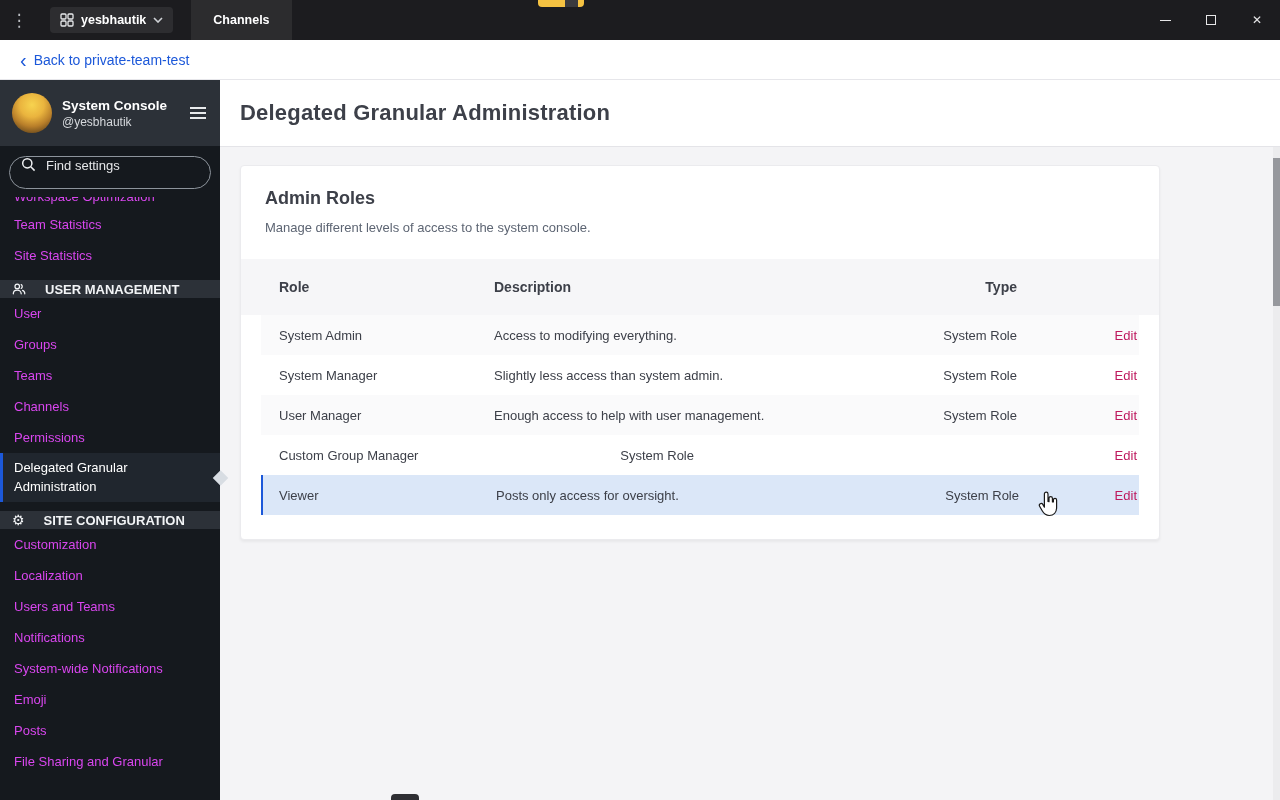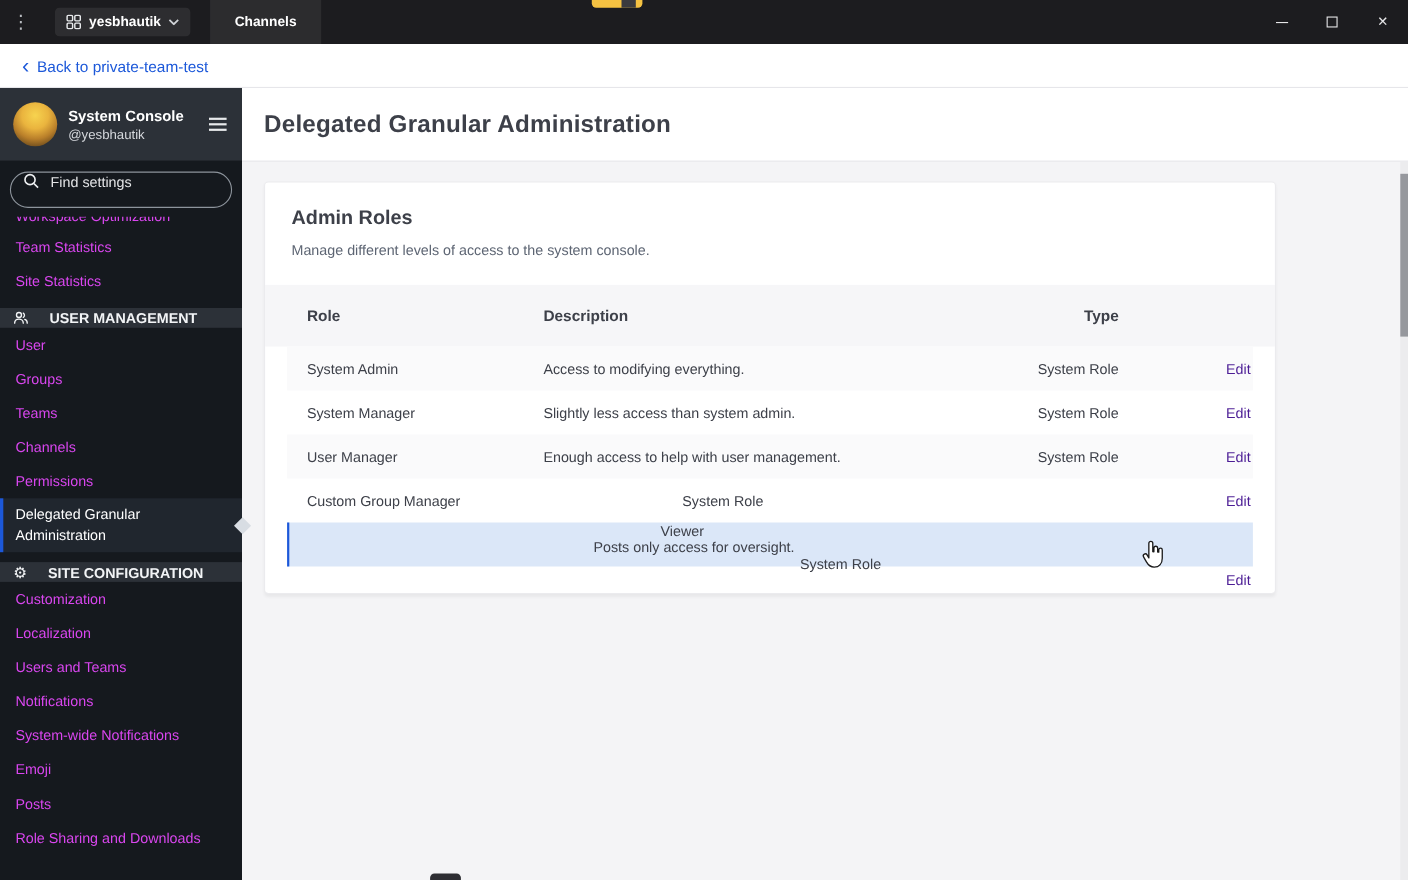--- a/index.html
+++ b/index.html
@@ -62,27 +62,27 @@
 
   .card { width:920px; background:#fff; border:1px solid #ebebee; border-radius:4px; box-shadow:0 2px 3px rgba(0,0,0,.05); padding-bottom:24px; }
   .card-head { padding:22px 24px 24px; }
   .card-title { font-size:18px; font-weight:600; color:#3d4049; margin:0 0 11px; }
   .card-desc { font-size:13px; color:#5d6573; margin:0; }
 
   .t-head { height:56px; background:#f6f6f8; display:flex; align-items:center; padding:0 20px; font-size:14px; font-weight:700; color:#3d4049; }
   .t-body { margin:0 20px; }
   .t-row { height:40px; display:flex; align-items:center; font-size:13px; color:#3d4049; }
   .t-row:nth-child(odd) { background:#fafafb; }
-  .t-row.selected { background:#dbe7f8; border-left:2px solid #1c58d9;flex-direction:column; }
+  .t-row.selected { background:#dbe7f8; border-left:2px solid #1c58d9; }
   .t-row.selected .c-role { padding-left:16px; }
   .c-role { width:233px; padding-left:18px; flex:none; }
   .c-desc { width:323px; flex:none; }
   .c-type { width:200px; flex:none;text-align:right; }
   .c-action { margin-left:auto; padding-right:2px; }
-  .edit-link { color:#4c1d95; text-decoration:none; font-size:13px; cursor:pointer; }
+  .edit-link { color:#be185d; text-decoration:none; font-size:13px; cursor:pointer; }
 
   
   .v-scrollbar { position:absolute; right:0; top:147px; width:7px; height:653px; background:#ececee; z-index:20; }
   .v-thumb { position:absolute; top:11px; left:0; width:7px; height:148px; background:#96989d; }
   .cursor { position:absolute; left:1038px; top:491px; z-index:50; pointer-events:none; }
   .bottom-sliver { position:absolute; left:391px; bottom:0; width:28px; height:6px; background:#2e2e33; border-radius:4px 4px 0 0; z-index:40; }
 </style>
 </head>
 <body>
 
@@ -213,21 +213,21 @@
         <div class="sb-item">
           <span class="sb-label">System-wide Notifications</span>
         </div>
         <div class="sb-item">
           <span class="sb-label">Emoji</span>
         </div>
         <div class="sb-item">
           <span class="sb-label">Posts</span>
         </div>
         <div class="sb-item">
-          <span class="sb-label">Role Sharing and Downloads</span>
+          <span class="sb-label">File Sharing and Granular</span>
         </div>
       </nav>
   </aside>
 
   <main class="main">
     <div class="main-header">
       <h1 class="page-title">Delegated Granular Administration</h1>
     </div>
     <div class="content">
       <div class="card">

